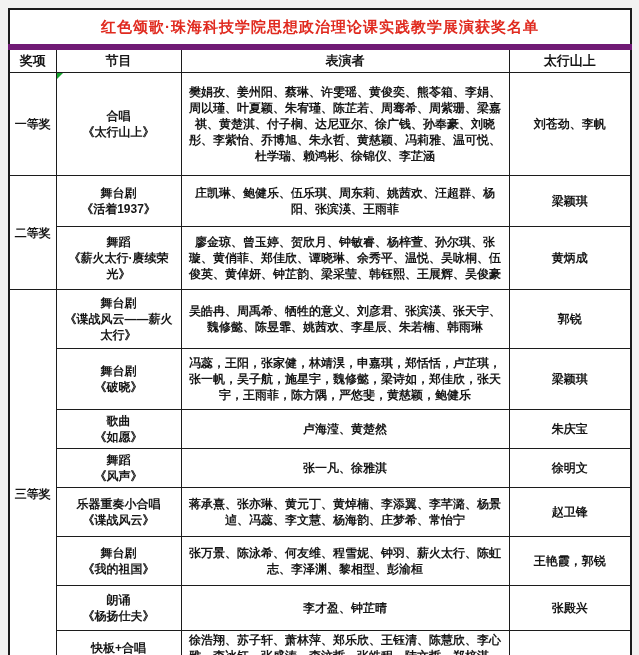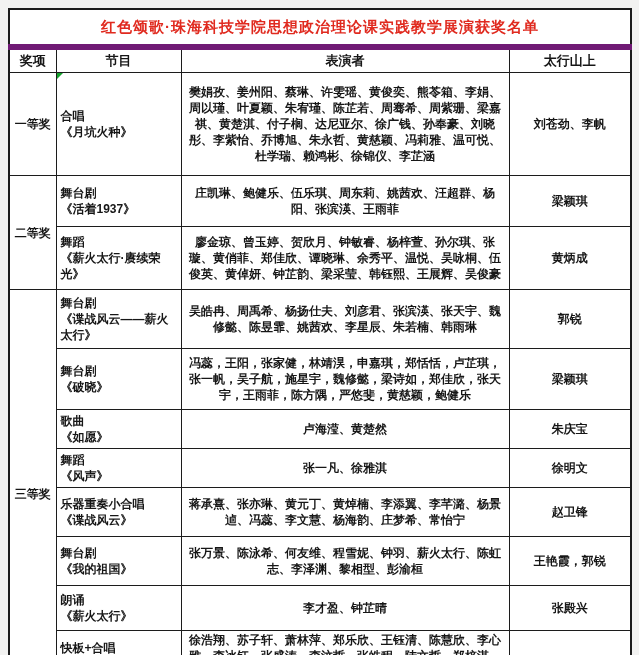--- a/index.html
+++ b/index.html
@@ -22,21 +22,21 @@
   .r2 td{height:48px;}
   .r3 td{height:60px;}
   .r4 td{height:56px;}
   .r5 td{height:58px;}
   .r6 td{height:36px;}
   .r7 td{height:36px;}
   .r8 td{height:46px;}
   .r9 td{height:46px;}
   .r10 td{height:42px;}
   .r11 td{height:58px;}
-  .program-cell div{text-align:left;}
+  .program-cell div{text-align:center;}
   .flag-cell{position:relative;}
   .flag{position:absolute;top:0;left:0;width:0;height:0;
         border-top:6px solid #15a22d;border-right:6px solid transparent;}
 </style>
 </head>
 <body>
 
 <div class="sheet">
   <table class="award-table">
     <colgroup>
@@ -54,21 +54,21 @@
       <th>节目</th>
       <th>表演者</th>
       <th>太行山上</th>
     </tr>
 
     <tr class="r1">
       <td rowspan="1">一等奖</td>
       <td class="program-cell flag-cell">
         <span class="flag"></span>
         <div>合唱</div>
-        <div>《月坑火种》</div>
+        <div>《太行山上》</div>
       </td>
       <td>樊娟孜、姜州阳、蔡琳、许雯瑶、黄俊奕、熊苓箱、李娟、周以瑾、叶夏颖、朱宥瑾、陈芷若、周骞希、周紫珊、梁嘉祺、黄楚淇、付子榈、达尼亚尔、徐广钱、孙奉豪、刘晓彤、李紫怡、乔博旭、朱永哲、黄慈颖、冯莉雅、温可悦、杜学瑞、赖鸿彬、徐锦仪、李芷涵</td>
       <td>刘苍劲、李帆</td>
     </tr>
 
     <tr class="r2">
       <td rowspan="2">二等奖</td>
       <td class="program-cell">
         <div>舞台剧</div>
         <div>《活着1937》</div>
@@ -84,21 +84,21 @@
       <td>廖金琼、曾玉婷、贺欣月、钟敏睿、杨梓萱、孙尔琪、张璇、黄俏菲、郑佳欣、谭晓琳、余秀平、温悦、吴咏桐、伍俊英、黄倬妍、钟芷韵、梁采莹、韩钰熙、王展辉、吴俊豪</td>
       <td>黄炳成</td>
     </tr>
 
     <tr class="r4">
       <td rowspan="8">三等奖</td>
       <td class="program-cell">
         <div>舞台剧</div>
         <div>《谍战风云——薪火太行》</div>
       </td>
-      <td>吴皓冉、周禹希、杨扬仕夫、刘彦君、张滨渶、张天宇、魏修懿、陈昱霏、姚茜欢、李星辰、朱若楠、韩雨琳</td>
+      <td>吴皓冉、周禹希、牺牲的意义、刘彦君、张滨渶、张天宇、魏修懿、陈昱霏、姚茜欢、李星辰、朱若楠、韩雨琳</td>
       <td>郭锐</td>
     </tr>
     <tr class="r5">
       <td class="program-cell">
         <div>舞台剧</div>
         <div>《破晓》</div>
       </td>
       <td>冯蕊，王阳，张家健，林靖淏，申嘉琪，郑恬恬，卢芷琪，张一帆，吴子航，施星宇，魏修懿，梁诗如，郑佳欣，张天宇，王雨菲，陈方隅，严悠斐，黄慈颖，鲍健乐</td>
       <td>梁颖琪</td>
     </tr>
@@ -130,21 +130,21 @@
       <td class="program-cell">
         <div>舞台剧</div>
         <div>《我的祖国》</div>
       </td>
       <td>张万景、陈泳希、何友维、程雪妮、钟羽、薪火太行、陈虹志、李泽渊、黎相型、彭渝桓</td>
       <td>王艳霞，郭锐</td>
     </tr>
     <tr class="r10">
       <td class="program-cell">
         <div>朗诵</div>
-        <div>《薪火太行》</div>
+        <div>《杨扬仕夫》</div>
       </td>
       <td>李才盈、钟芷晴</td>
       <td>张殿兴</td>
     </tr>
     <tr class="r11">
       <td class="program-cell">
         <div>快板+合唱</div>
         <div>《没有共产党就没有新中国》</div>
       </td>
       <td>徐浩翔、苏子轩、萧林萍、郑乐欣、王钰清、陈慧欣、李心雅、李冰钰、张盛涛、李汶哲、张皓程、陆文哲、郑梓淇、麦瑞淇、蒋博州、赵文竹、王伊雯、林艺俏、陈雨瑶、张雅晴</td>

